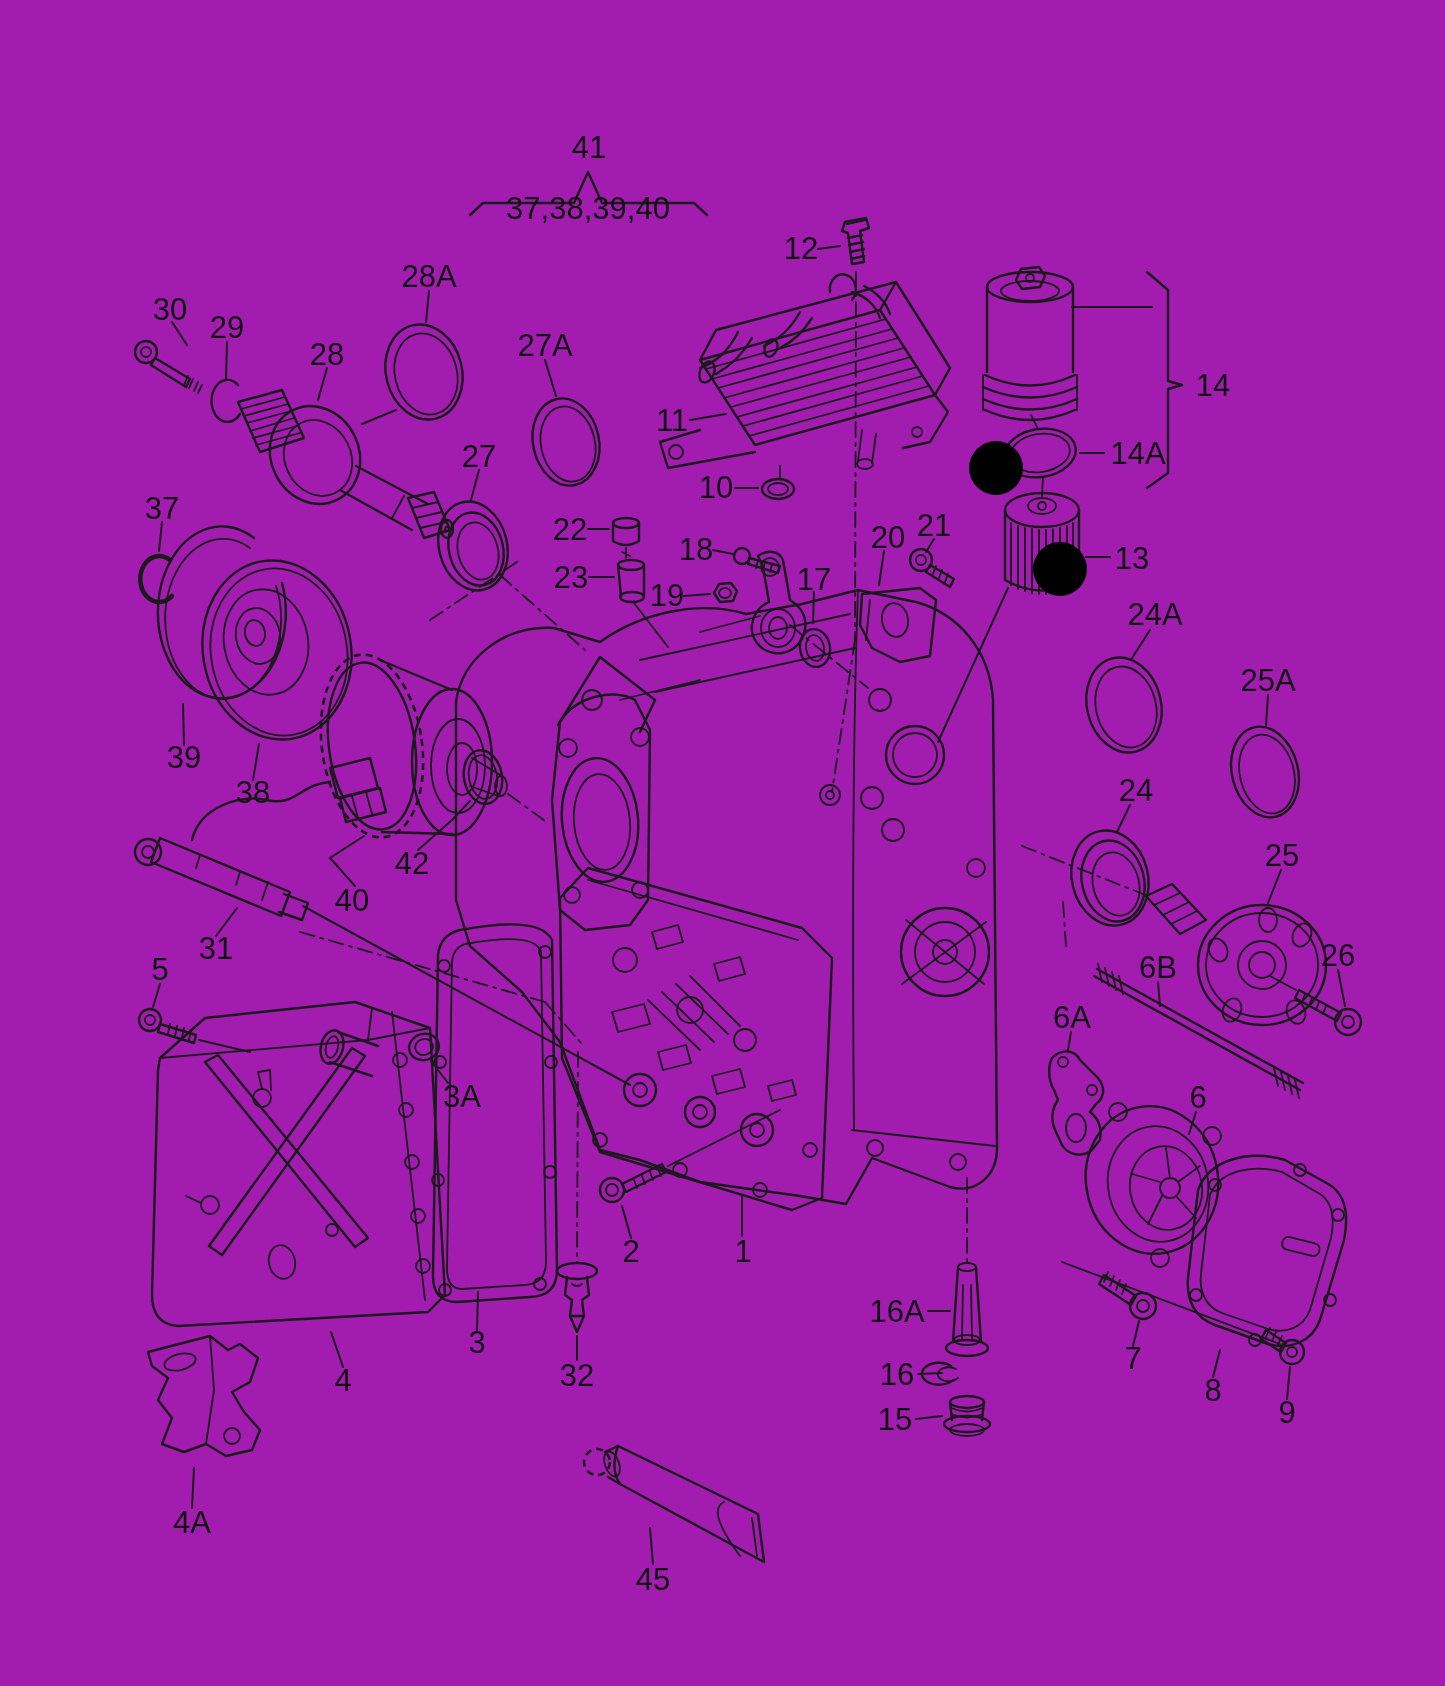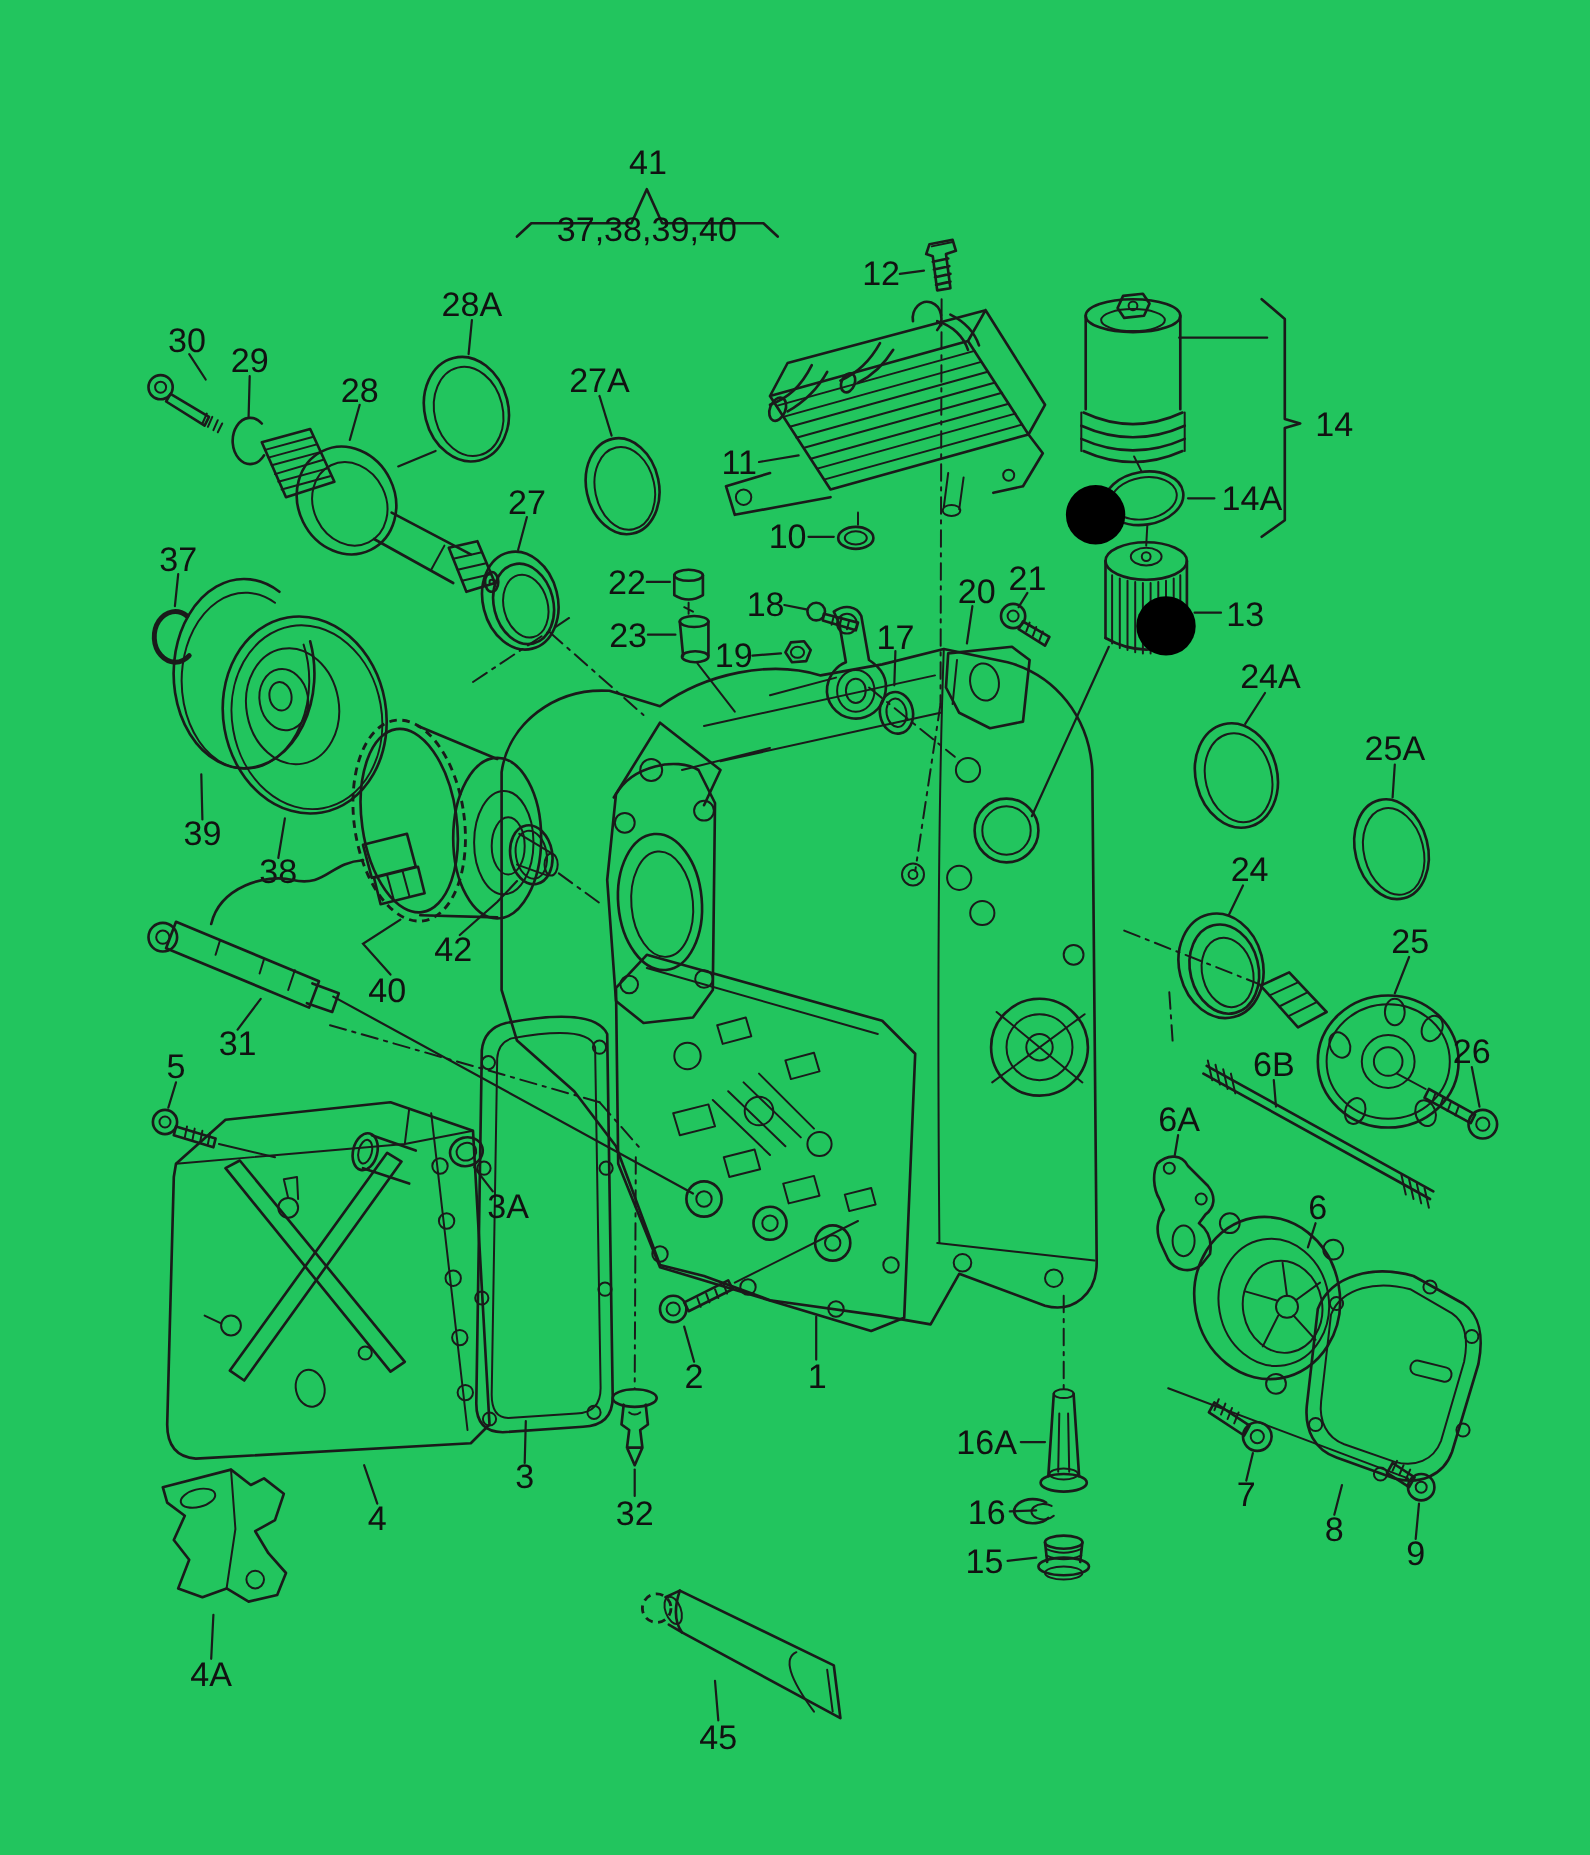--- a/index.html
+++ b/index.html
@@ -1,16 +1,16 @@
 <!DOCTYPE html>
 <html><head>
 <meta charset="utf-8">
 <style>
   html,body{margin:0;padding:0;background:#ffffff;}
-  .stage{width:1445px;height:1686px;position:relative;background:#22c55e;overflow:hidden;}
+  .stage{width:1445px;height:1686px;position:relative;background:#a21caf;overflow:hidden;}
   svg{position:absolute;left:0;top:0;}
   .ln{fill:none;stroke:#1a1a1a;stroke-width:2.4;stroke-linecap:round;stroke-linejoin:round;}
   .fine{fill:none;stroke:#1a1a1a;stroke-width:1.8;stroke-linecap:round;stroke-linejoin:round;}
   .lead{fill:none;stroke:#1a1a1a;stroke-width:2;stroke-linecap:round;}
   .dash{fill:none;stroke:#1a1a1a;stroke-width:1.8;stroke-dasharray:15 6 3 6;stroke-linecap:round;}
   .teeth{fill:none;stroke:#1a1a1a;stroke-width:2.6;stroke-dasharray:7 5;}
   .lbl{font-family:"Liberation Sans","DejaVu Sans",sans-serif;font-size:31px;fill:#111111;}
   .lbl-sub{font-family:"Liberation Sans","DejaVu Sans",sans-serif;font-size:31px;fill:#111111;}
   .dot{fill:#000000;stroke:none;}
 </style>

